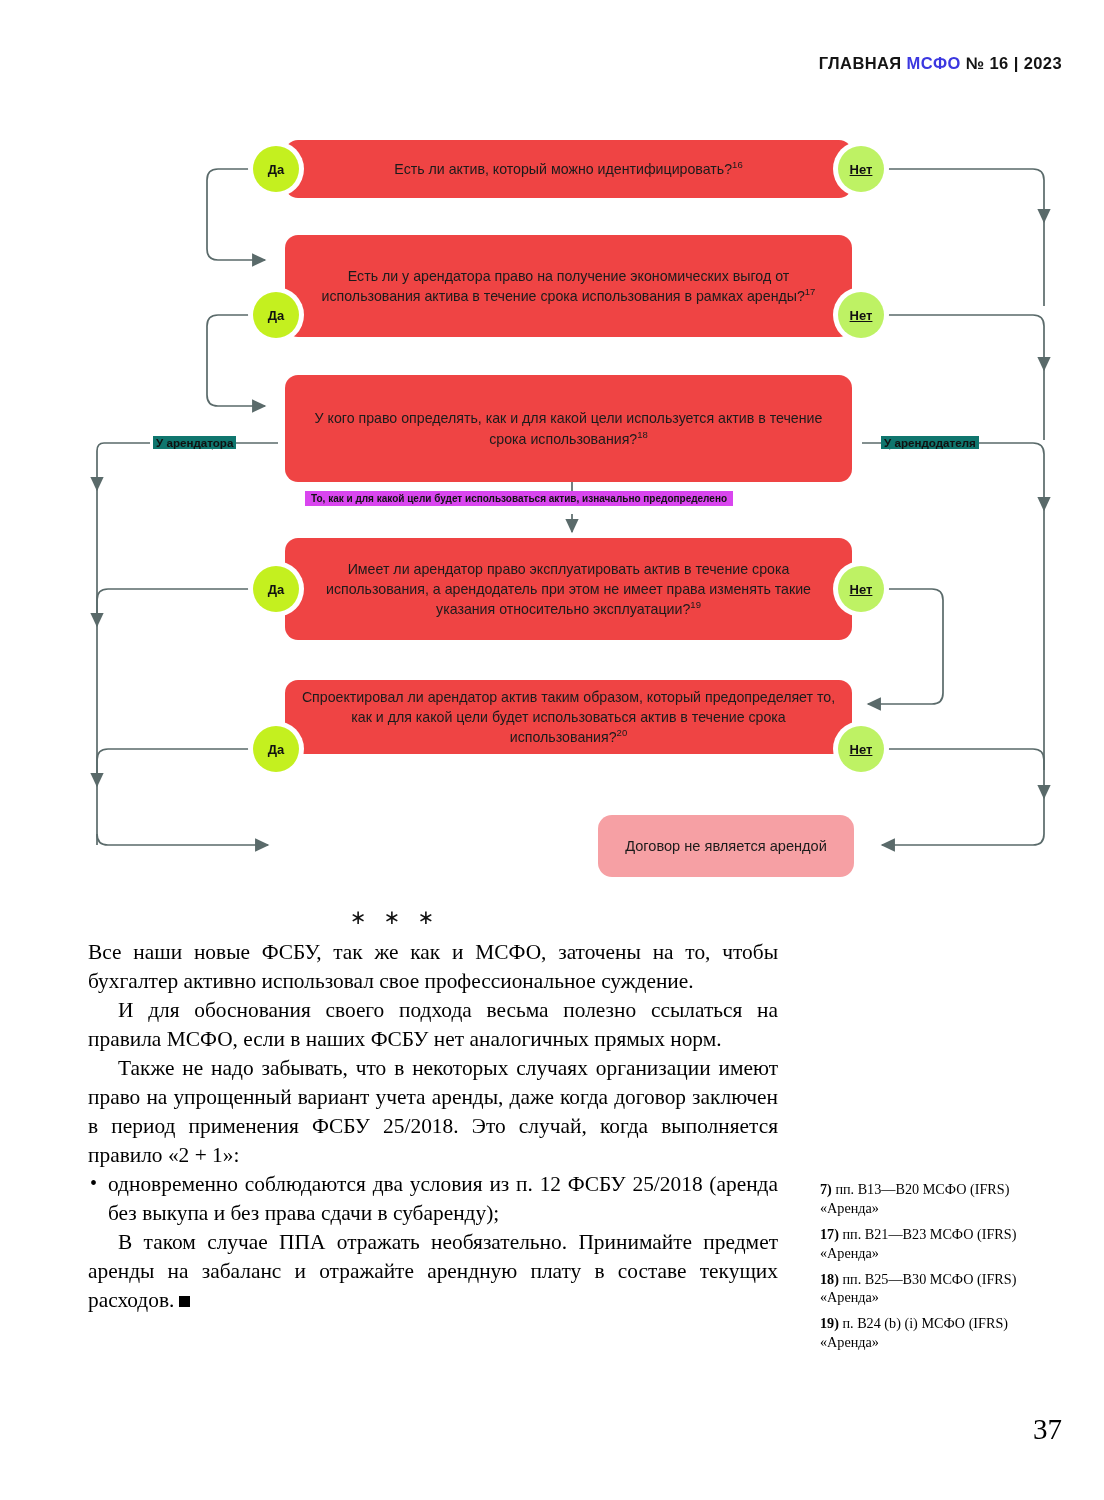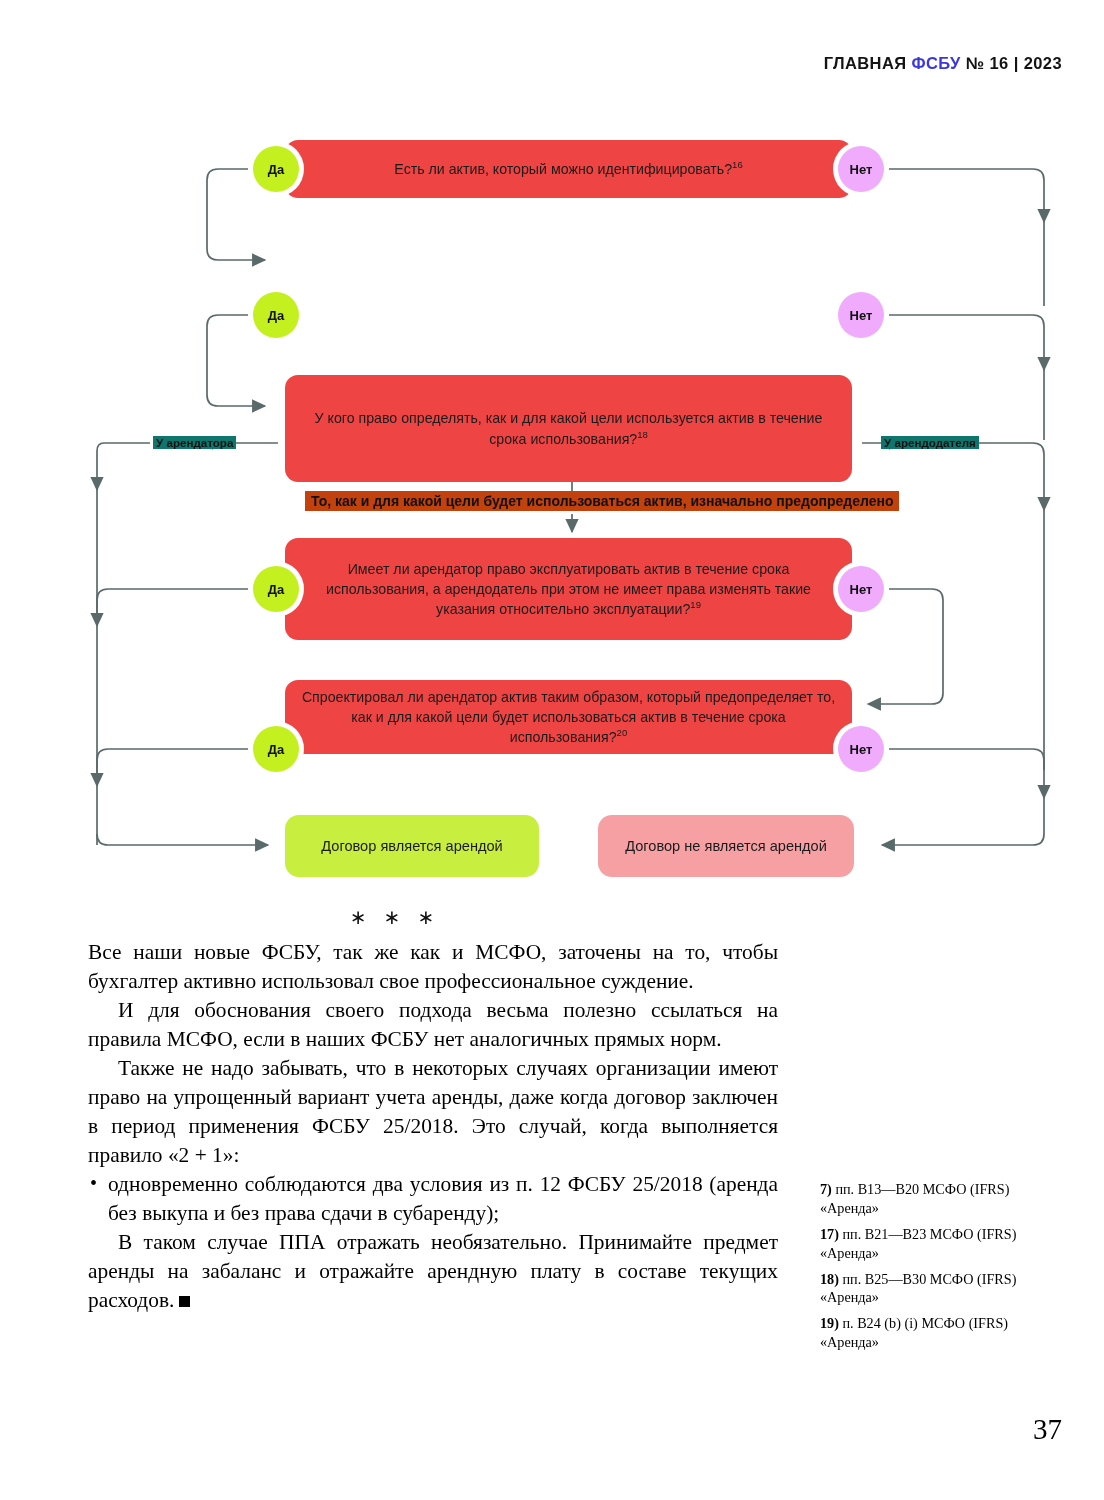--- a/index.html
+++ b/index.html
@@ -49,34 +49,34 @@
   .badge{
     position:absolute;
     width:46px;height:46px;border-radius:50%;
     display:flex;align-items:center;justify-content:center;
     font-family:"Liberation Sans", sans-serif;
     font-weight:bold;font-size:13px;color:#111;
     box-shadow:0 0 0 5px #ffffff;
     z-index:4;
   }
   .badge.yes{background:#c4f01f;}
-  .badge.no{background:#f0abfc;}
+  .badge.no{background:#bef264;text-decoration:underline;}
 
   .edgelbl{
     position:absolute;
     font-family:"Liberation Sans", sans-serif;
     font-weight:bold;font-size:11.6px;color:#111;
     white-space:nowrap; background:#0f766e; padding:0 3px;
     z-index:3;
   }
   .midlbl{
     position:absolute;
     font-family:"Liberation Sans", sans-serif;
-    font-weight:bold;font-size:14px;color:#111;
-    white-space:nowrap; background:#c2410c; padding:2px 6px;
+    font-weight:bold;font-size:10px;color:#111;
+    white-space:nowrap; background:#d946ef; padding:2px 6px;
     z-index:3;
   }
 
   
   .stars{
     position:absolute;left:0;top:905px;width:790px;
     text-align:center;font-size:20px;letter-spacing:6px;color:#111;
   }
   .col{
     position:absolute;left:88px;top:938px;width:690px;
@@ -106,21 +106,21 @@
   .pageno{
     position:absolute;right:42px;bottom:54px;
     font-size:29px;color:#000;font-family:"Liberation Serif", serif;
   }
 </style>
 </head>
 <body>
 
 <div class="hdr">
   <span>ГЛАВНАЯ</span>
-  <span class="blue">ФСБУ</span>
+  <span class="blue">МСФО</span>
   <span class="thin">№ 16 | 2023</span>
 </div>
 
 <div id="flow">
 
   <svg width="1104" height="790">
     <defs>
       <marker id="ah" markerWidth="9" markerHeight="9" refX="7.6" refY="4.5" orient="auto">
         <path d="M0,0.6 L8.4,4.5 L0,8.4 z" fill="#5a6a6a"></path>
       </marker>
@@ -165,20 +165,23 @@
   <div class="fnode" style="left:285px;top:30px;width:567px;height:58px;">
     <span><span>Есть ли актив, который можно идентифицировать?</span><sup>16</sup></span>
   </div>
   <div class="badge yes" style="left:253px;top:36px;">
     <span>Да</span>
   </div>
   <div class="badge no" style="left:838px;top:36px;">
     <span>Нет</span>
   </div>
 
+  <div class="fnode" style="left:285px;top:125px;width:567px;height:102px;">
+    <span><span>Есть ли у арендатора право на получение экономических выгод от использования актива в течение срока использования в рамках аренды?</span><sup>17</sup></span>
+  </div>
   <div class="badge yes" style="left:253px;top:182px;">
     <span>Да</span>
   </div>
   <div class="badge no" style="left:838px;top:182px;">
     <span>Нет</span>
   </div>
 
   <div class="fnode" style="left:285px;top:265px;width:567px;height:107px;">
     <span><span>У кого право определять, как и для какой цели используется актив в течение срока использования?</span><sup>18</sup></span>
   </div>
@@ -199,21 +202,20 @@
   <div class="fnode" style="left:285px;top:570px;width:567px;height:74px;">
     <span><span>Спроектировал ли арендатор актив таким образом, который предопределяет то, как и для какой цели будет использоваться актив в течение срока использования?</span><sup>20</sup></span>
   </div>
   <div class="badge yes" style="left:253px;top:616px;">
     <span>Да</span>
   </div>
   <div class="badge no" style="left:838px;top:616px;">
     <span>Нет</span>
   </div>
 
-  <div class="pill green" style="left:285px;top:705px;width:254px;height:62px;">Договор является арендой</div>
   <div class="pill red" style="left:598px;top:705px;width:256px;height:62px;text-align:center;">Договор не является арендой</div>
 </div>
 
 <div class="stars">∗ ∗ ∗</div>
 
 <div class="col">
   <p>Все наши новые ФСБУ, так же как и МСФО, заточены на то, чтобы бухгалтер активно использовал свое профессиональное суждение.</p>
   <p class="ind">И для обоснования своего подхода весьма полезно ссылаться на правила МСФО, если в наших ФСБУ нет аналогичных прямых норм.</p>
   <p class="ind">Также не надо забывать, что в некоторых случаях организации имеют право на упрощенный вариант учета аренды, даже когда договор заключен в период применения ФСБУ 25/2018. Это случай, когда выполняется правило «2 + 1»:</p>
   <ul class="bullets">

